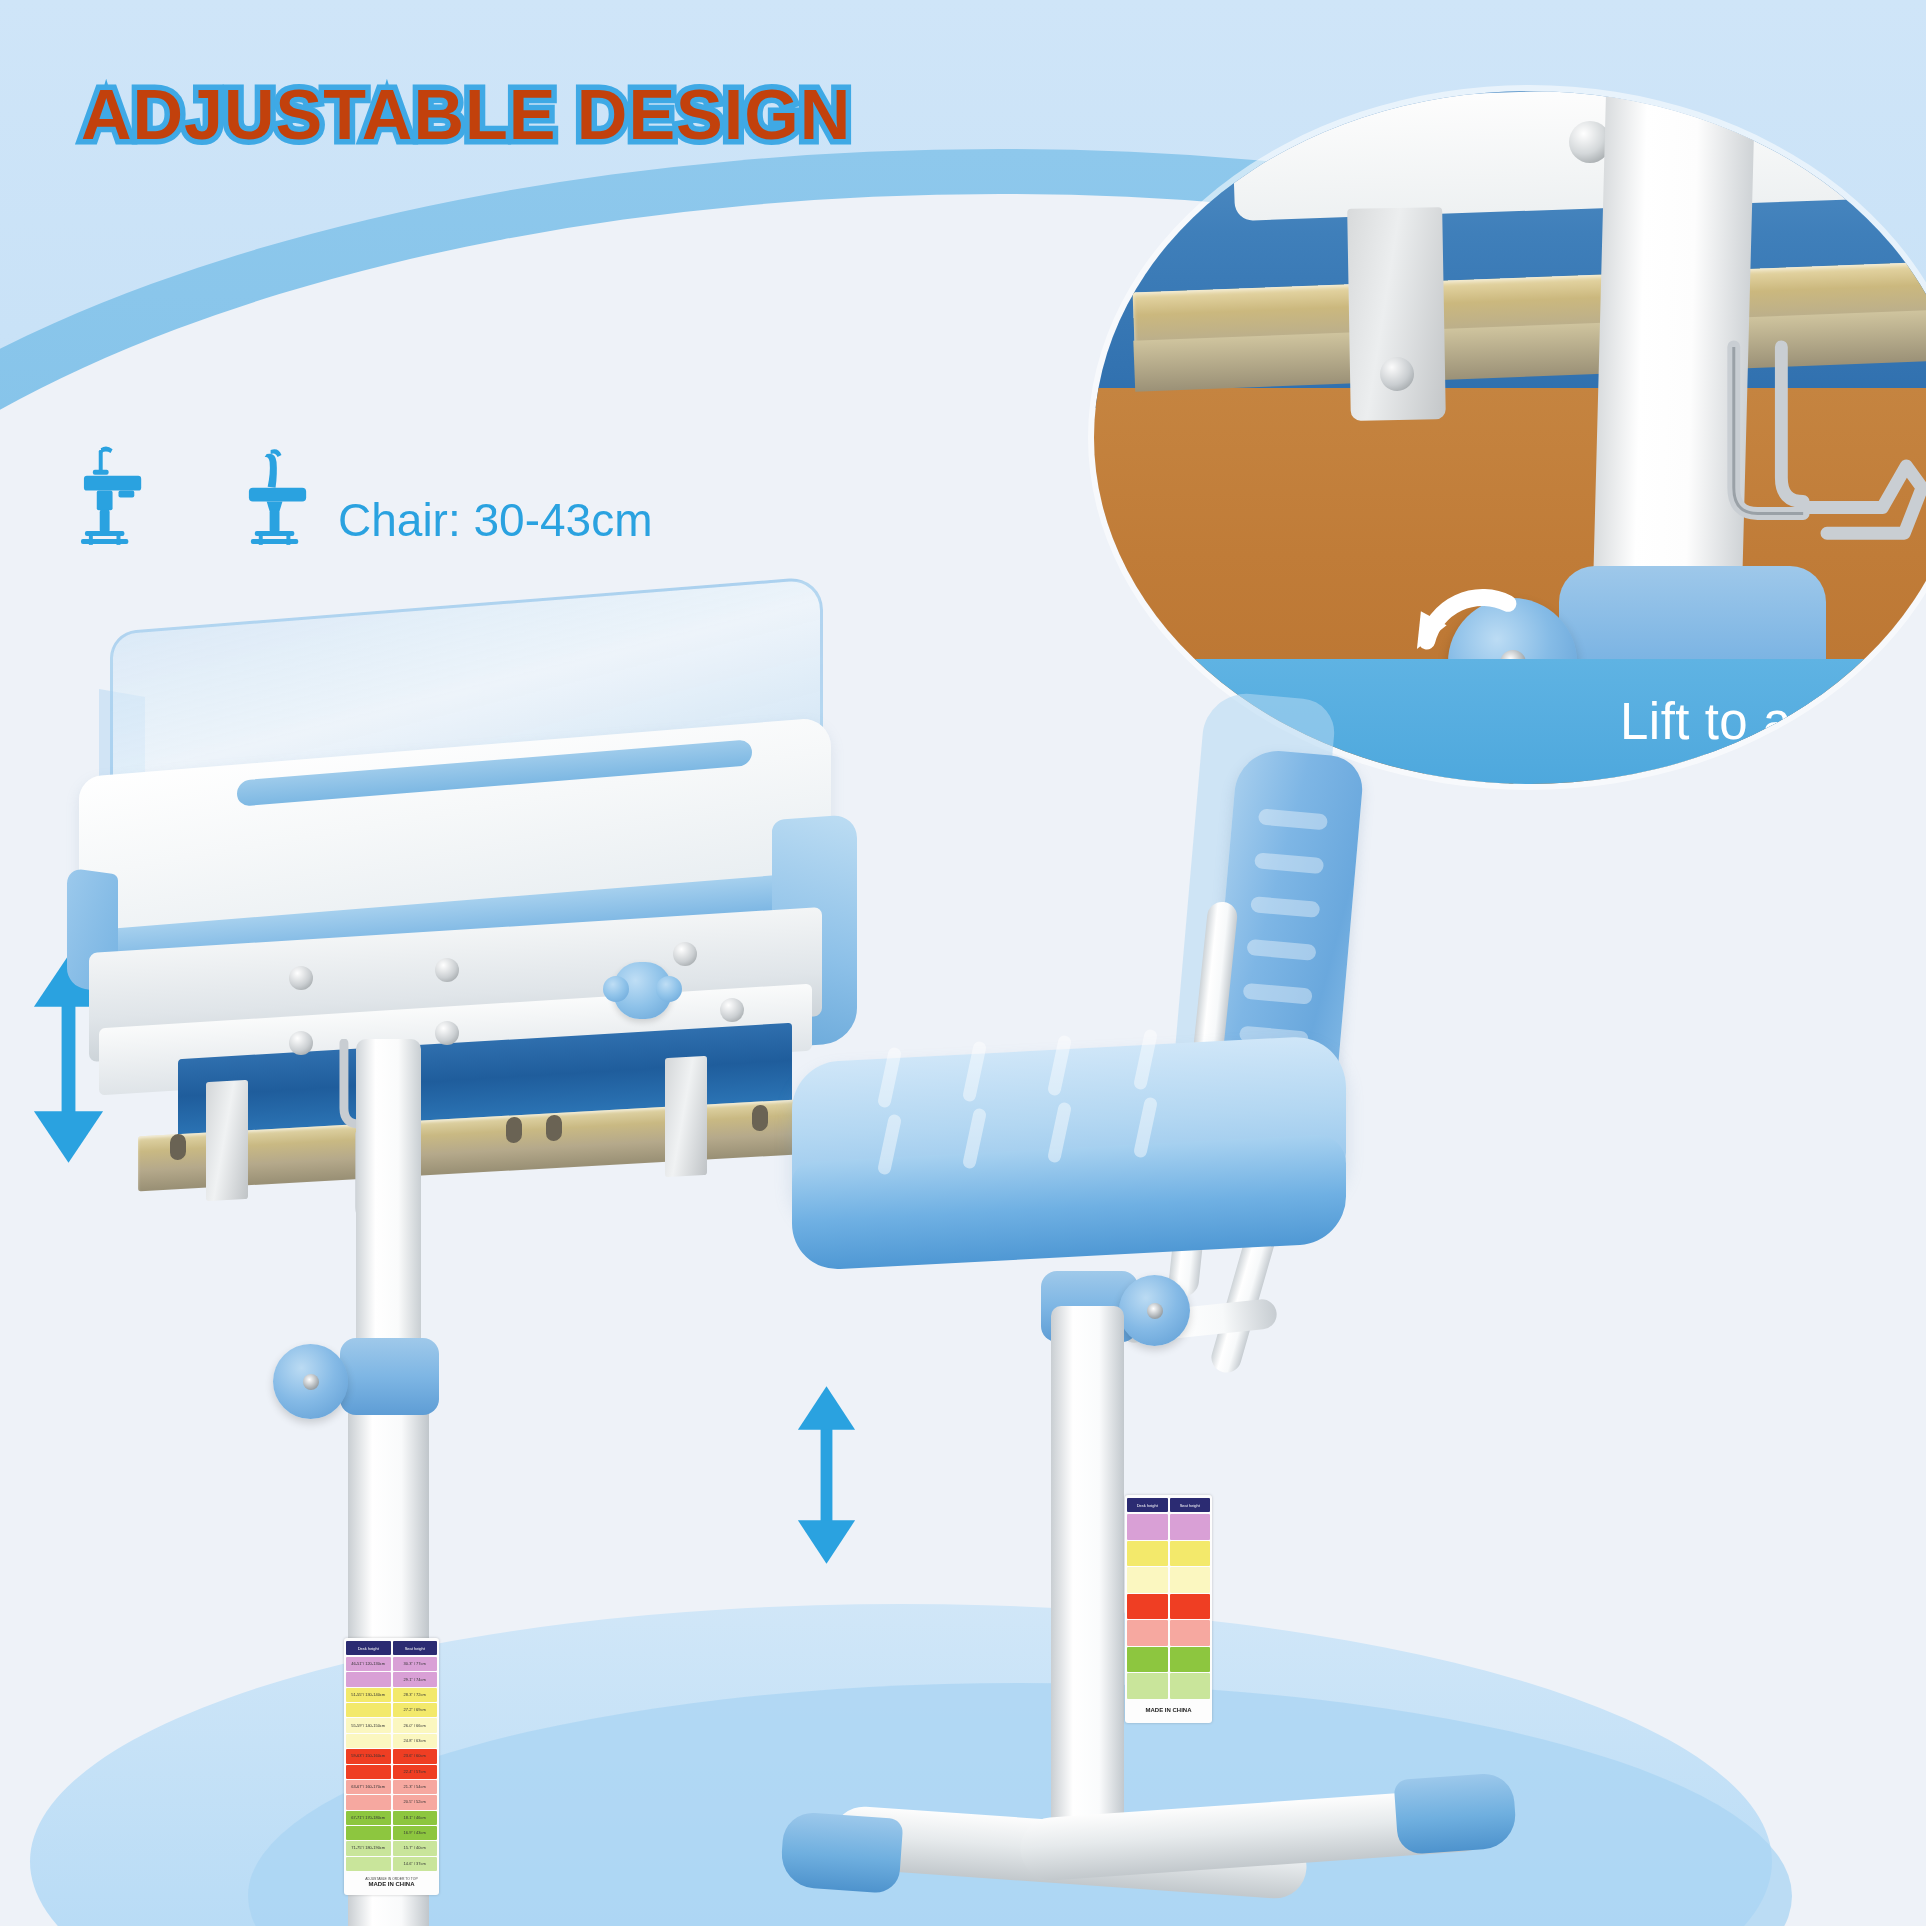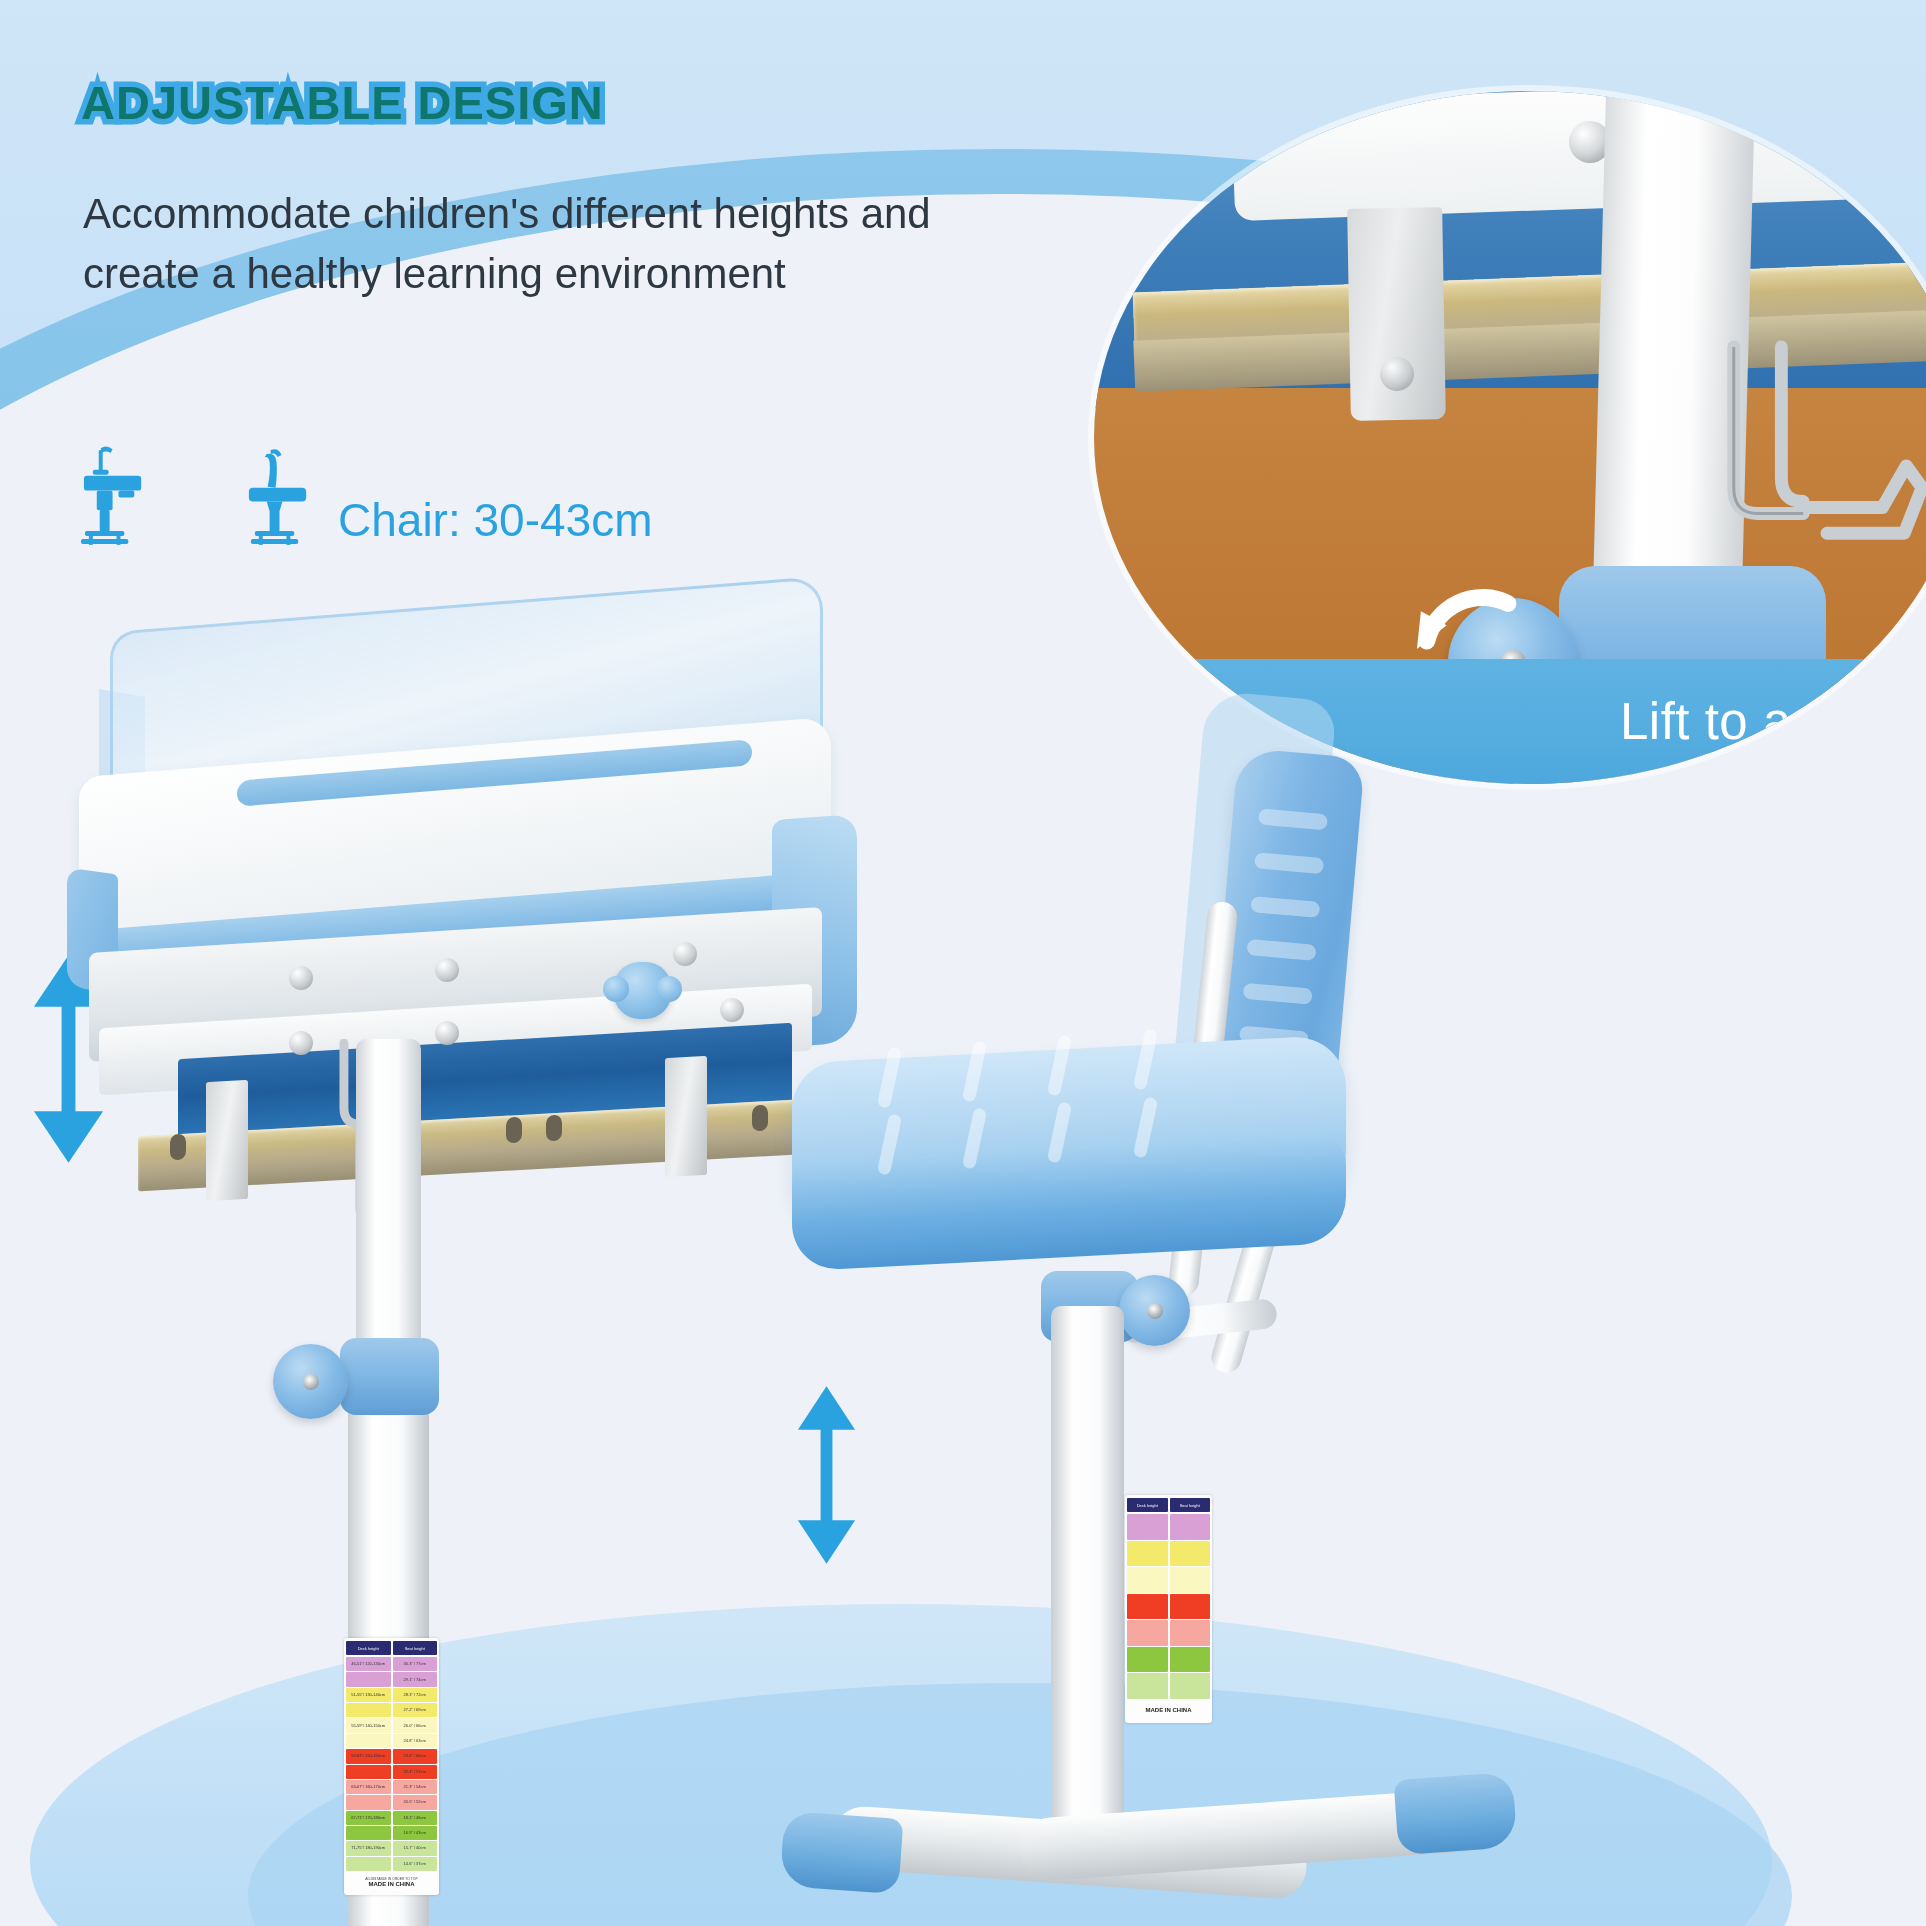--- a/index.html
+++ b/index.html
@@ -59,22 +59,22 @@
     left: 248px; top: 1683px;
     width: 1544px; height: 426px;
     border-radius: 50%;
     background: #a9d4f3;
     opacity: .75;
   }
 
   
   .headline {
     position: absolute; left: 81px; top: 75px;
-    font-size: 47px; font-weight: 700; letter-spacing: 1px;
-    color: #0f766e;
+    font-size: 70px; font-weight: 700; letter-spacing: 1px;
+    color: #c2410c;
     -webkit-text-stroke: 11px #3fa9e5;
     paint-order: stroke fill;
     white-space: nowrap;
   }
   .subhead {
     position: absolute; left: 83px; top: 184px;
     width: 921px;
     font-size: 42px; line-height: 1.42; color: #2d3842;
     font-weight: 400;
   }
@@ -432,24 +432,20 @@
 
   <div class="header-bg"></div>
   <div class="curve-band"></div>
   <div class="body-bg"></div>
   <div class="body-fill"></div>
   <div class="floor-ellipse"></div>
   <div class="floor-ellipse2"></div>
 
   <div class="headline">ADJUSTABLE DESIGN</div>
 
-  <div class="subhead">
-    <div>Accommodate children's different heights and</div>
-    <div>create a healthy learning environment</div>
-  </div>
 
   <div class="spec-row">
 
     <div class="spec-item">
       <svg class="spec-icon" viewBox="0 0 78 108">
         <g fill="#2aa2e0">
           <path d="M22 4 q6 -4 12 1 l-2 4 q-5 -3 -9 0 z"></path>
           <rect x="20" y="6" width="4" height="22" rx="1.5"></rect>
           <rect x="14" y="26" width="16" height="5" rx="2"></rect>
           <path d="M8 32 h52 a3 3 0 0 1 3 3 v9 a3 3 0 0 1 -3 3 h-52 a3 3 0 0 1 -3 -3 v-9 a3 3 0 0 1 3 -3 z"></path>

